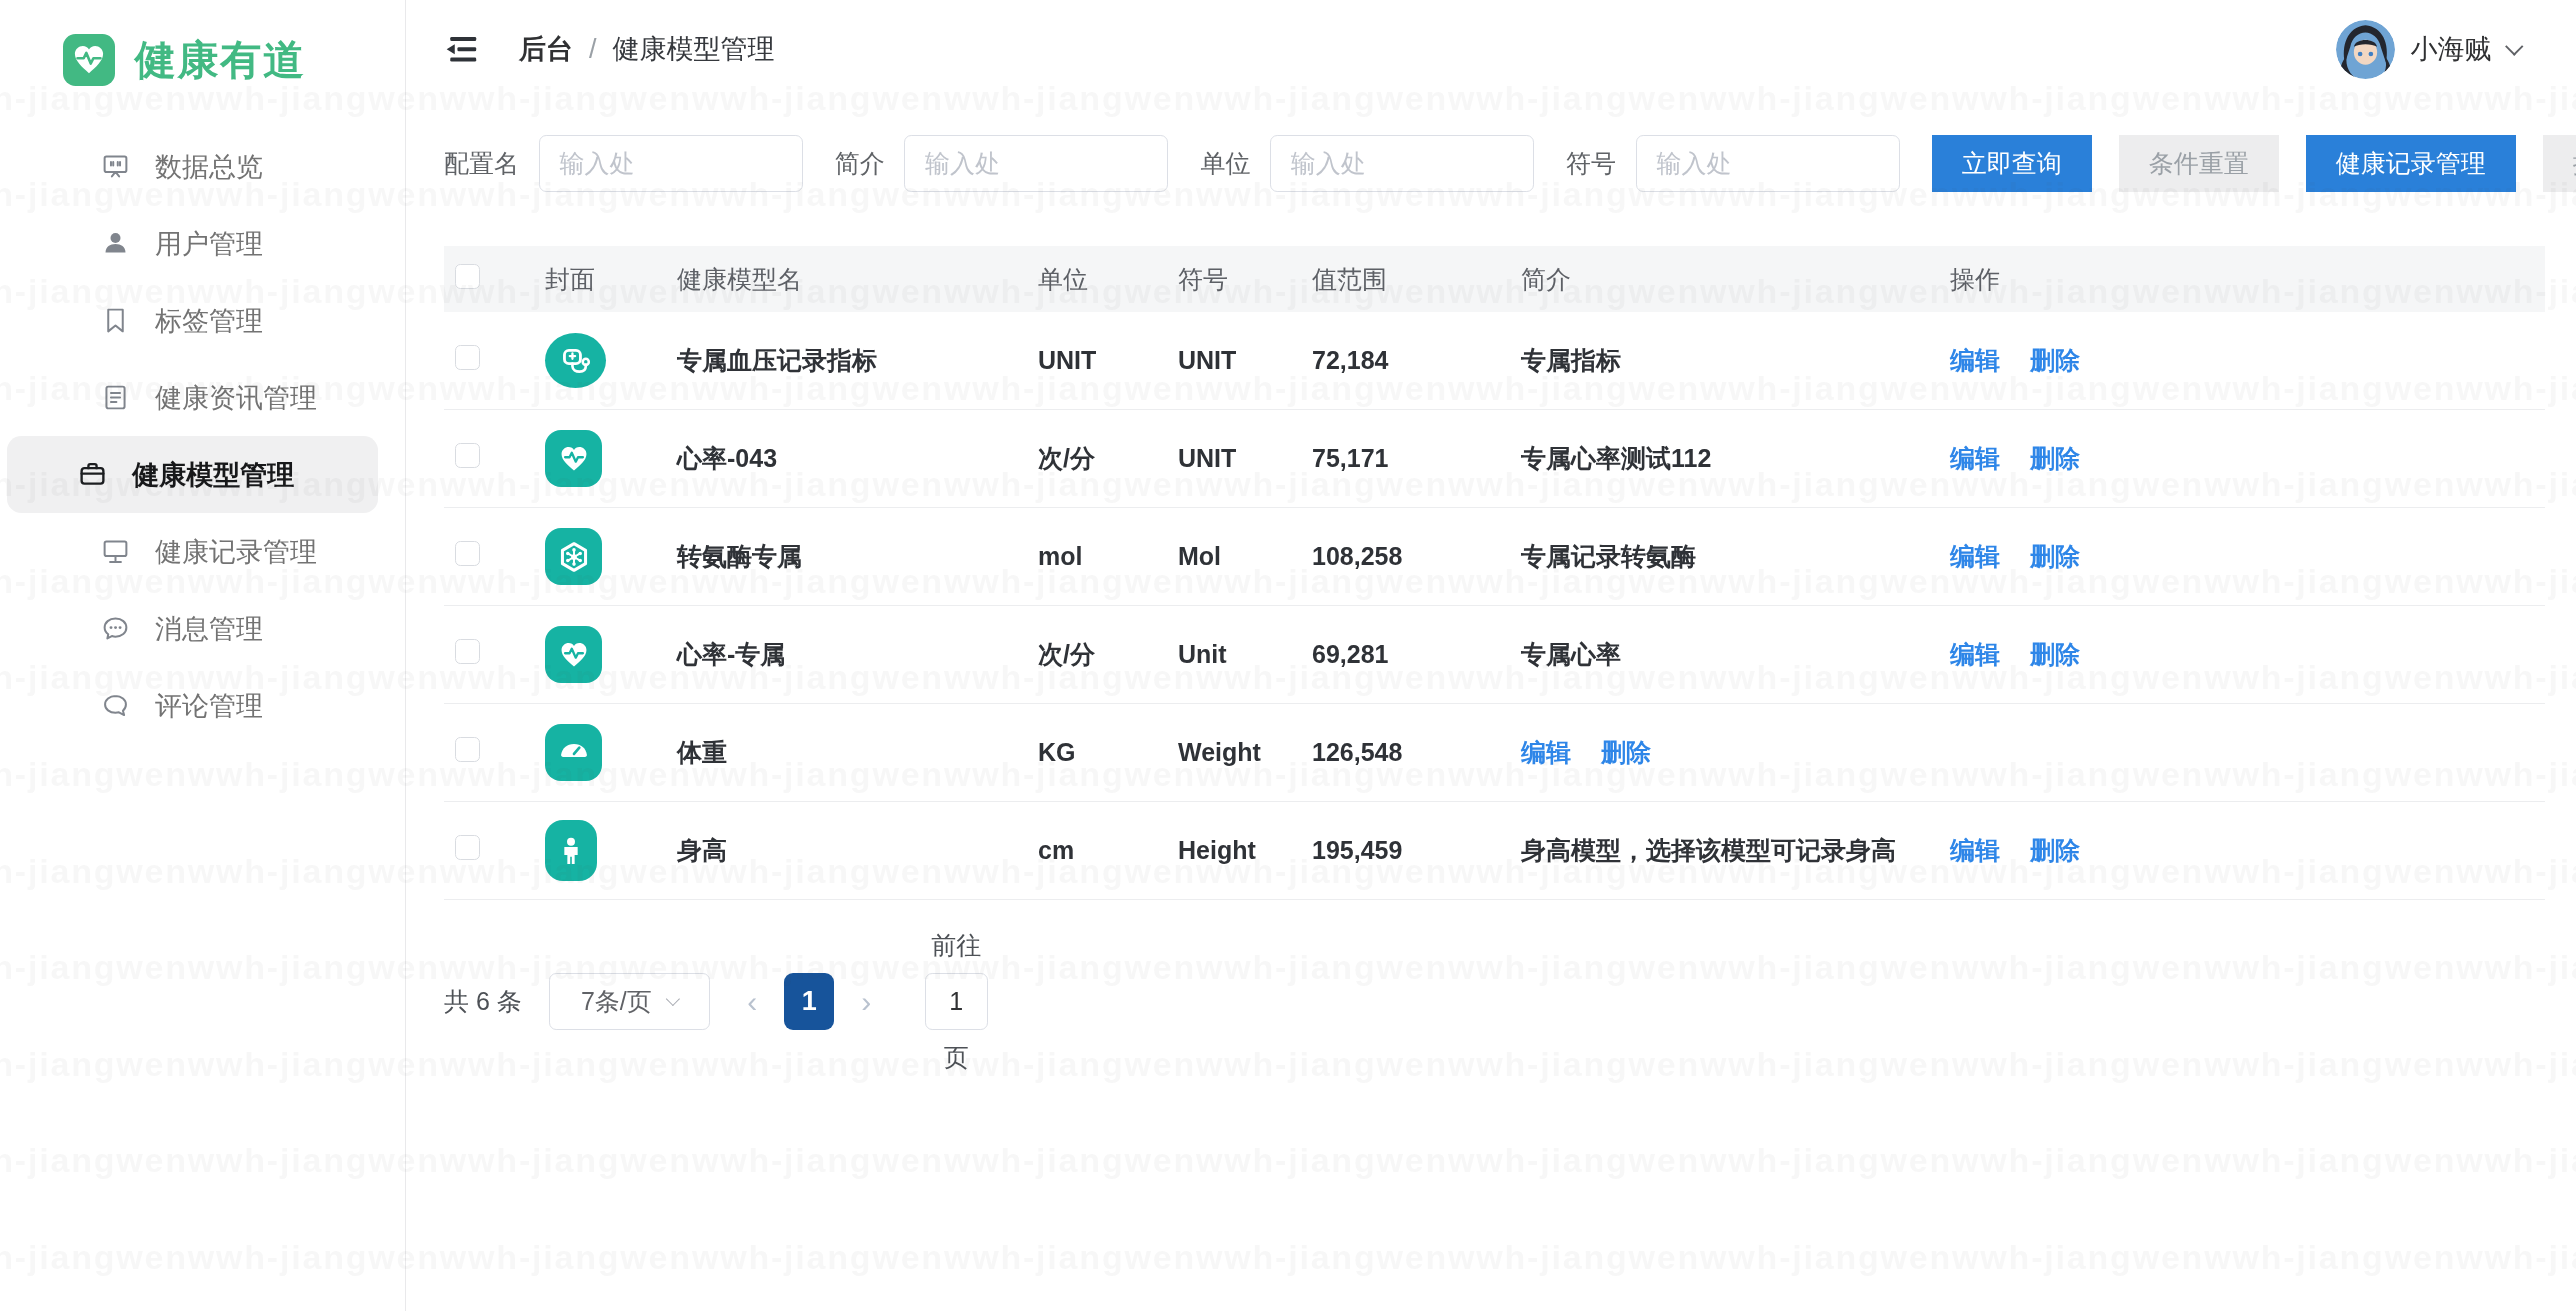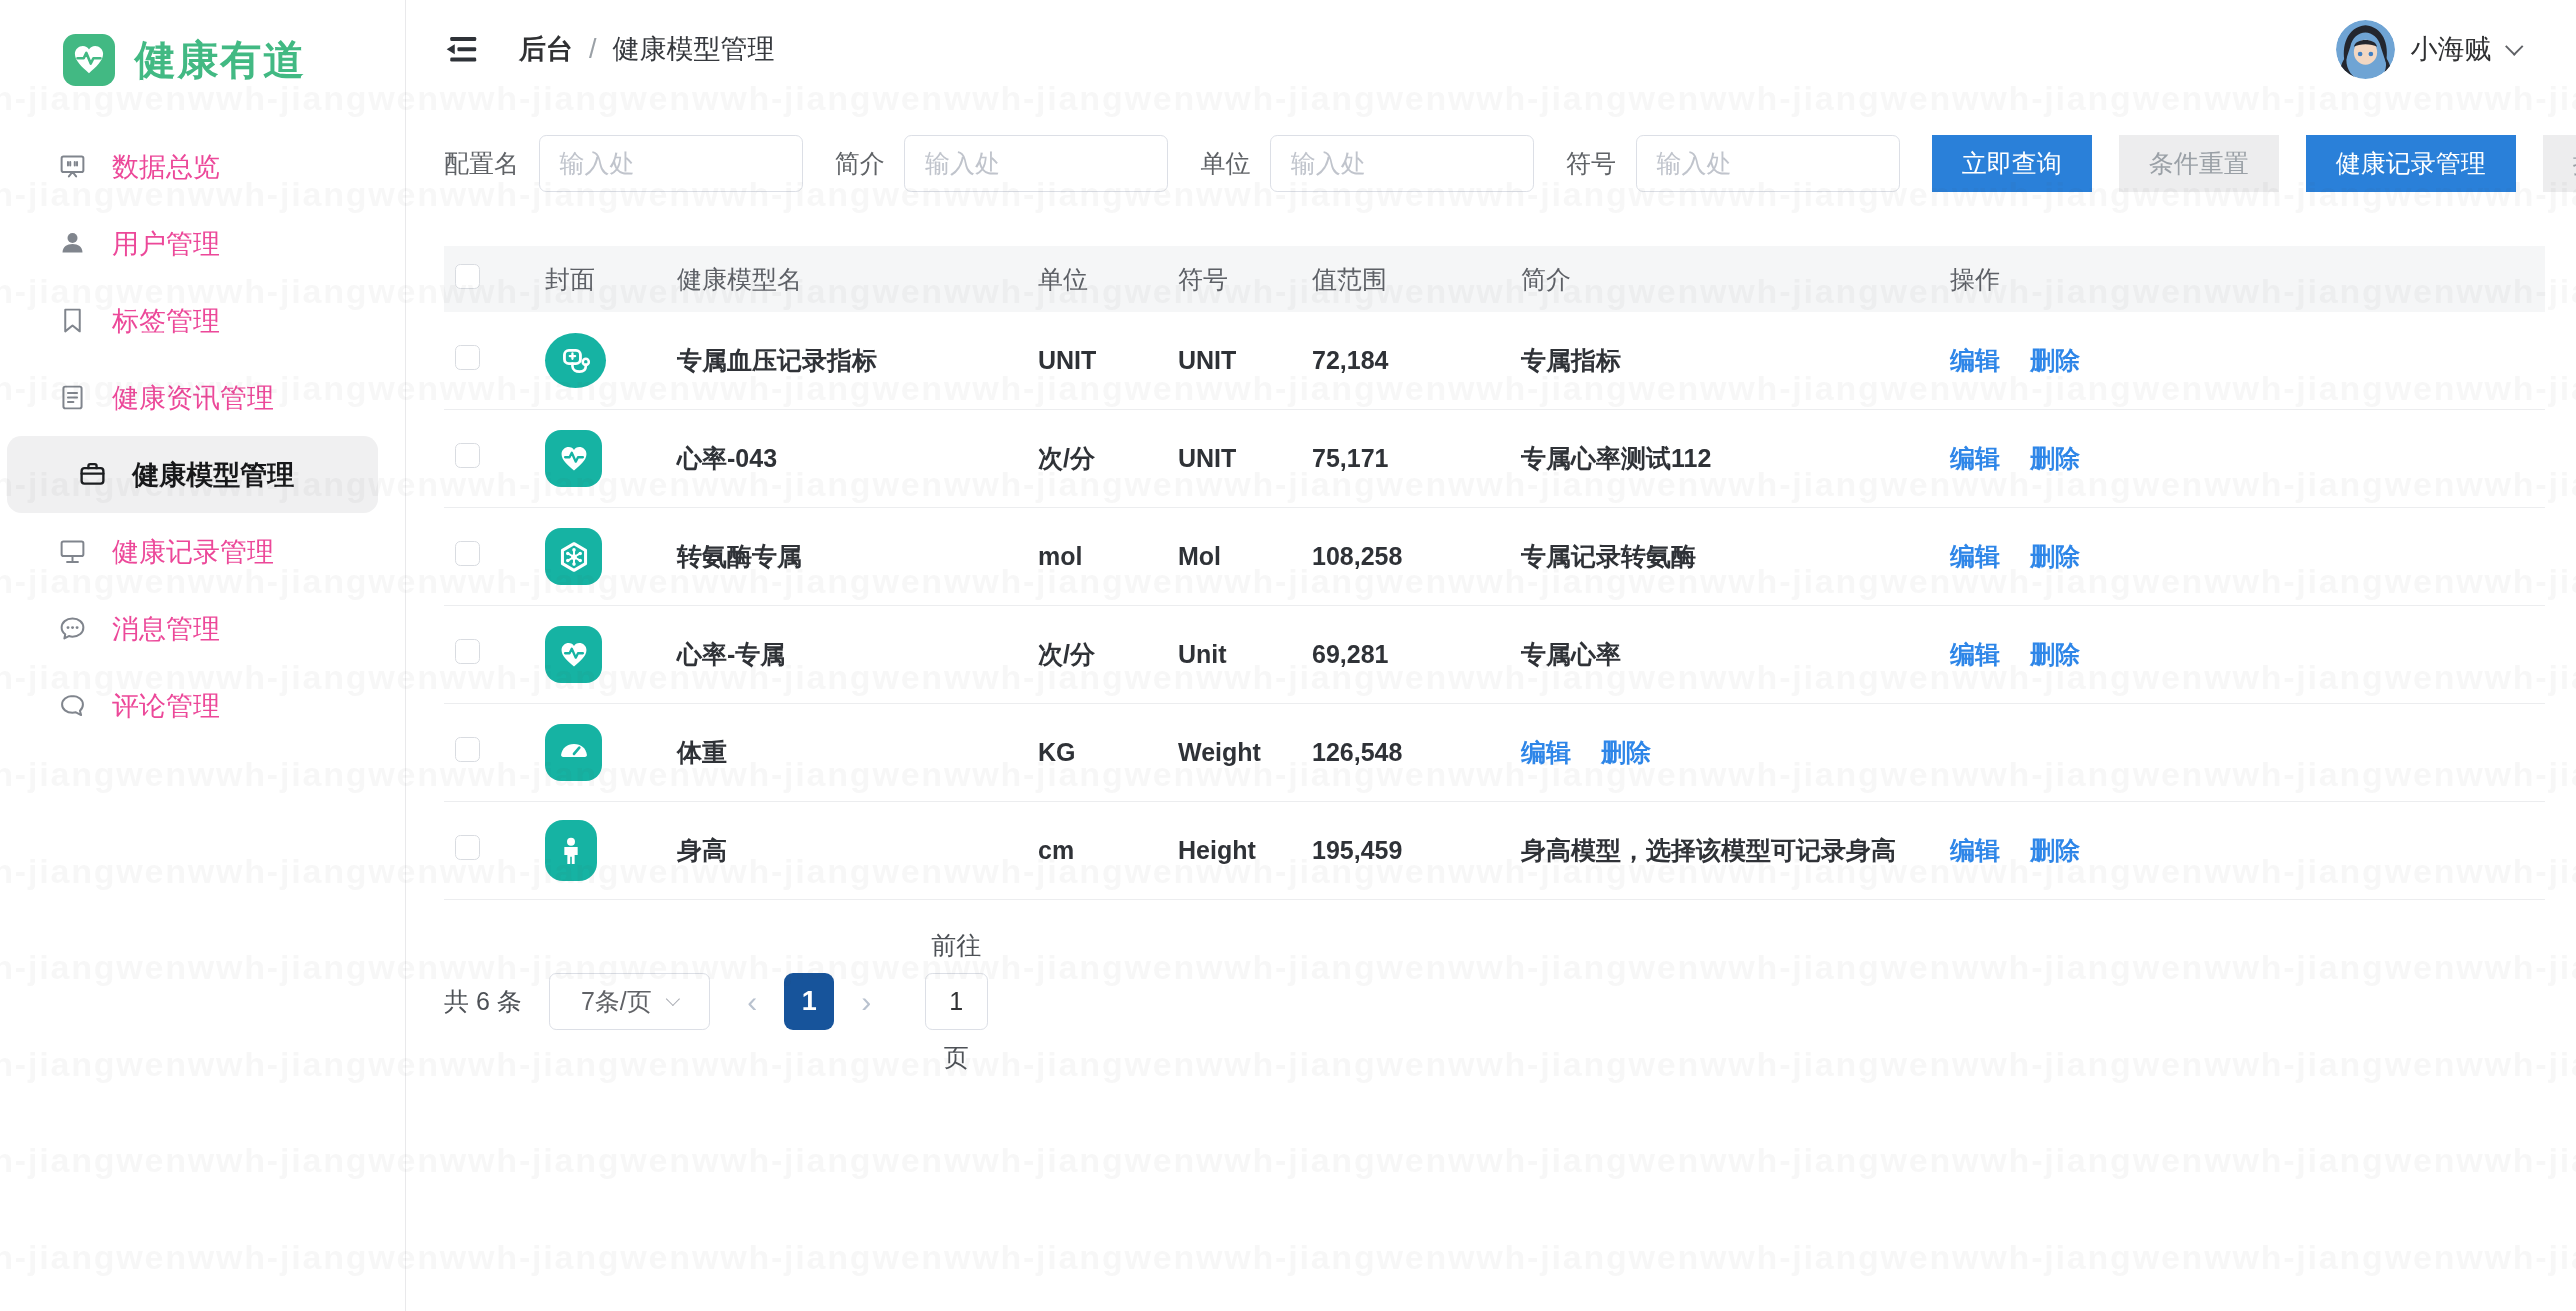--- a/index.html
+++ b/index.html
@@ -13,22 +13,22 @@
     letter-spacing:1.8px; color:rgba(60,60,60,0.045); }
 
   
   .sidebar { width:406px; height:100%; border-right:0.9px solid #e9e9eb; background:#fff;
     padding-top:34px; flex:0 0 auto; position:relative; z-index:2; }
   .logo { display:flex; align-items:center; gap:19.7px; padding-left:63px; height:52px; }
   .logo-badge { width:52px; height:52px; border-radius:12.5px; background:var(--brand); display:flex;
     align-items:center; justify-content:center; flex:0 0 auto; }
   .logo-text { font-size:41px; font-weight:800; color:var(--brand); letter-spacing:1.8px; }
   .nav { margin-top:42px; }
-  .nav-item { height:77px; display:flex; align-items:center; gap:25px; padding-left:57px;
-    font-size:27px; color:#ec4899; cursor:pointer; }
+  .nav-item { height:77px; display:flex; align-items:center; gap:25px; padding-left:100px;
+    font-size:27px; color:#737373; cursor:pointer; }
   .nav-item .nav-icon { width:30px; height:30px; display:flex; align-items:center; justify-content:center; }
   .nav-item.active { background:#f0f0f1; border-radius:14.3px; margin:0 27px 0 7.2px; padding-left:70px;
     color:#17181a; font-weight:700; }
 
   
   .main { flex:1 1 auto; padding:0 31px 0 38px; position:relative; z-index:2; min-width:0; }
   .topbar { height:98px; display:flex; align-items:center; }
   .fold-btn { width:36px; height:30px; display:flex; align-items:center; cursor:pointer; }
   .breadcrumb { margin-left:39px; font-size:27px; display:flex; align-items:center; gap:16px; }
   .breadcrumb .root { color:#303133; font-weight:700; }

